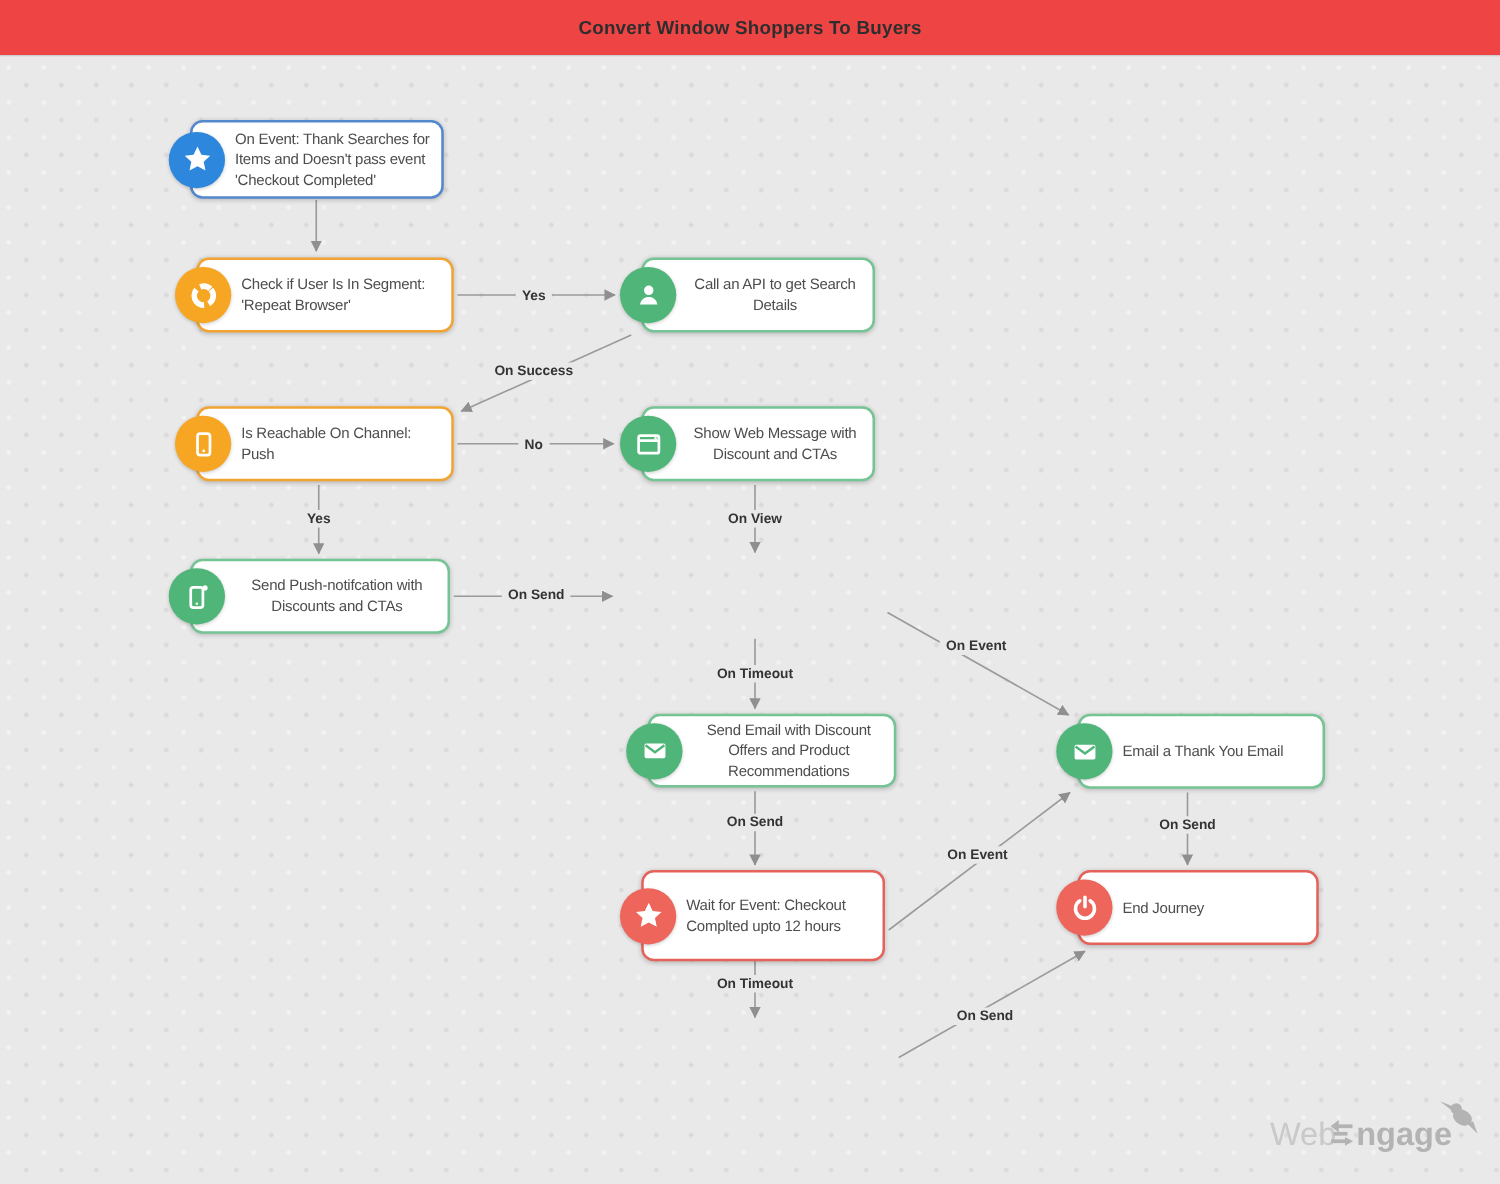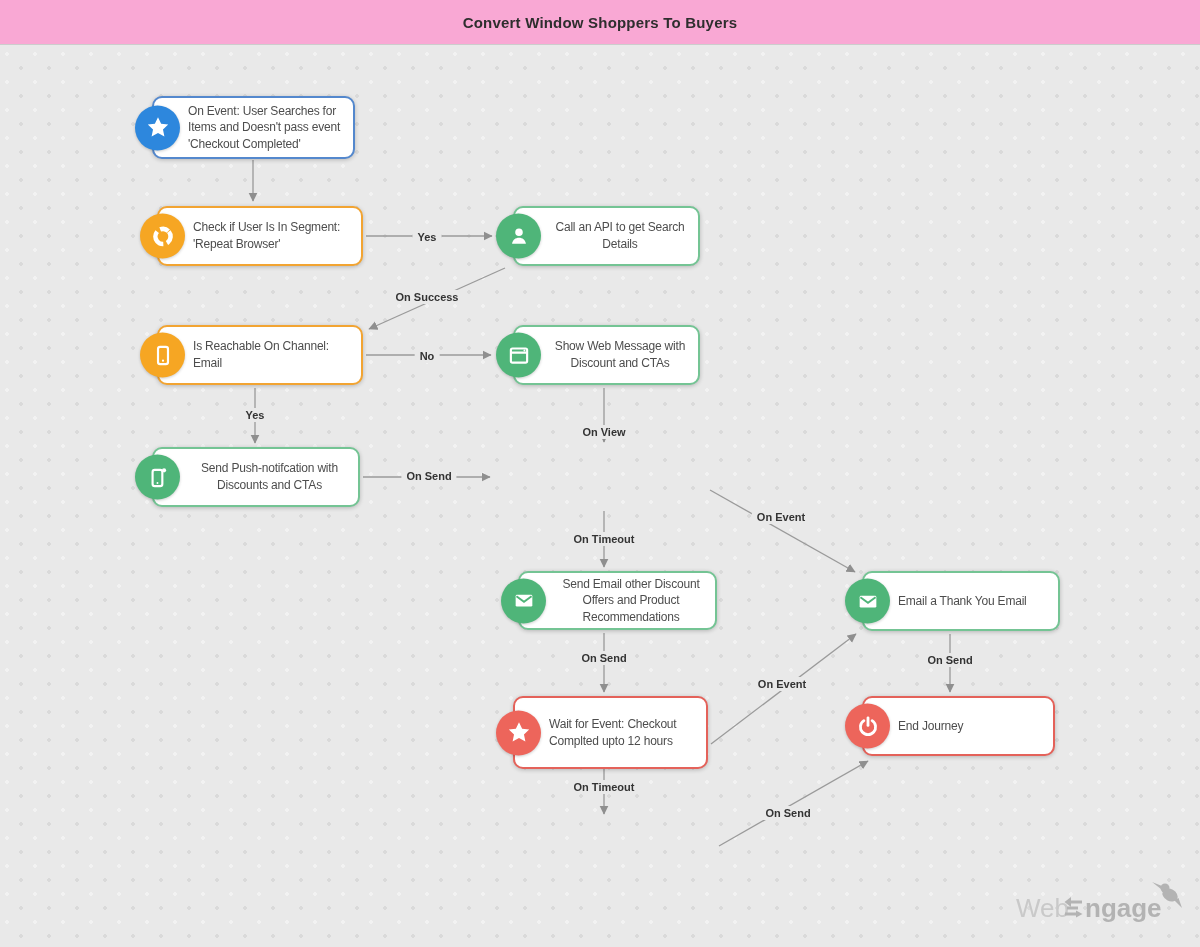--- a/index.html
+++ b/index.html
@@ -1,20 +1,20 @@
 <!DOCTYPE html>
 <html><head>
 <meta charset="utf-8">
 <style>
   html,body{margin:0;padding:0;}
   body{font-family:"Liberation Sans",sans-serif;background:#e9e9e9;}
   #stage{position:relative;width:1200px;height:947px;overflow:hidden;background:#e9e9e9;}
 
   
-  #header{position:absolute;left:0;top:0;width:1200px;height:44px;background:#f9a8d4;
+  #header{position:absolute;left:0;top:0;width:1200px;height:44px;background:#ef4444;
           border-bottom:1px solid #cccccc;display:flex;align-items:center;justify-content:center;text-align:center;}
   #header .title{font-size:15px;font-weight:bold;color:#2e2e2e;letter-spacing:.2px;}
 
   
   #canvas{position:absolute;left:0;top:45px;width:1200px;height:902px;background-color:#e9e9e9;
     background-image:
       radial-gradient(circle,#dadada 1.7px,rgba(0,0,0,0) 1.9px),
       radial-gradient(circle,#f2f2f2 1.7px,rgba(0,0,0,0) 1.9px);
     background-size:28px 28px,28px 28px;
     background-position:7px 9px,21px 23px;}
@@ -77,21 +77,21 @@
         <line x1="719" y1="801" x2="868" y2="716" marker-end="url(#arw)"></line>
       </g>
     </svg>
 
     <div class="node n-blue" style="left:152px;top:51px;width:203px;height:63px">
       <span class="bubble">
         <svg viewBox="0 0 24 24">
             <path d="M12 2.5l2.9 6 6.5.8-4.8 4.5 1.3 6.5L12 17.1l-5.9 3.2 1.3-6.5L2.6 9.3l6.5-.8z" fill="#fff"></path>
           </svg>
       </span>
-      <div class="node-label">On Event: User Searches for Items and Doesn't pass event 'Checkout Completed'</div>
+      <div class="node-label">On Event: Thank Searches for Items and Doesn't pass event 'Checkout Completed'</div>
     </div>
 
     <div class="node n-orange" style="left:157px;top:161px;width:206px;height:60px">
       <span class="bubble">
         <svg viewBox="0 0 24 24">
             <circle cx="12" cy="12" r="7" fill="none" stroke="#fff" stroke-width="4.2" stroke-dasharray="12 3.5 16 3.5 8 3.5" transform="rotate(-40 12 12)"></circle>
           </svg>
       </span>
       <div class="node-label">Check if User Is In Segment: 'Repeat Browser'</div>
     </div>
@@ -105,21 +105,21 @@
       <div class="node-label">Call an API to get Search Details</div>
     </div>
 
     <div class="node n-orange" style="left:157px;top:280px;width:206px;height:60px">
       <span class="bubble">
         <svg viewBox="0 0 24 24">
             <rect x="7.4" y="4" width="9.2" height="16" rx="2" fill="none" stroke="#fff" stroke-width="2"></rect>
             <circle cx="12" cy="16.8" r="1" fill="#fff"></circle>
           </svg>
       </span>
-      <div class="node-label">Is Reachable On Channel: Email</div>
+      <div class="node-label">Is Reachable On Channel: Push</div>
     </div>
 
     <div class="node n-green" style="left:513px;top:280px;width:187px;height:60px">
       <span class="bubble">
         <svg viewBox="0 0 24 24">
             <rect x="4.5" y="5.5" width="15" height="13" rx="1.5" fill="none" stroke="#fff" stroke-width="2"></rect>
             <line x1="4.5" y1="9.3" x2="19.5" y2="9.3" stroke="#fff" stroke-width="2"></line>
             <circle cx="17" cy="7.4" r=".9" fill="#fff"></circle>
           </svg>
       </span>
@@ -138,21 +138,21 @@
     </div>
 
 
     <div class="node n-green" style="left:518px;top:526px;width:199px;height:59px">
       <span class="bubble">
         <svg viewBox="0 0 24 24">
             <rect x="4.3" y="6.8" width="15.4" height="10.8" rx="1.2" fill="#fff"></rect>
             <path d="M5 8l7 5.2L19 8" fill="none" stroke="#4fb579" stroke-width="1.7"></path>
           </svg>
       </span>
-      <div class="node-label">Send Email other Discount Offers and Product Recommendations</div>
+      <div class="node-label">Send Email with Discount Offers and Product Recommendations</div>
     </div>
 
     <div class="node n-green" style="left:862px;top:526px;width:198px;height:60px">
       <span class="bubble">
         <svg viewBox="0 0 24 24">
             <rect x="4.3" y="6.8" width="15.4" height="10.8" rx="1.2" fill="#fff"></rect>
             <path d="M5 8l7 5.2L19 8" fill="none" stroke="#4fb579" stroke-width="1.7"></path>
           </svg>
       </span>
       <div class="node-label">Email a Thank You Email</div>
@@ -176,21 +176,21 @@
       </span>
       <div class="node-label">End Journey</div>
     </div>
 
 
     <div class="edge-label" style="left:427px;top:192px">Yes</div>
     <div class="edge-label" style="left:427px;top:252px">On Success</div>
     <div class="edge-label" style="left:427px;top:311px">No</div>
     <div class="edge-label" style="left:255px;top:370px">Yes</div>
     <div class="edge-label" style="left:429px;top:431px">On Send</div>
-    <div class="edge-label" style="left:604px;top:387px">On View</div>
+    <div class="edge-label" style="left:604px;top:370px">On View</div>
     <div class="edge-label" style="left:604px;top:494px">On Timeout</div>
     <div class="edge-label" style="left:781px;top:472px">On Event</div>
     <div class="edge-label" style="left:604px;top:613px">On Send</div>
     <div class="edge-label" style="left:782px;top:639px">On Event</div>
     <div class="edge-label" style="left:950px;top:615px">On Send</div>
     <div class="edge-label" style="left:604px;top:742px">On Timeout</div>
     <div class="edge-label" style="left:788px;top:768px">On Send</div>
 
     <div id="logo">
       <svg width="170" height="52" viewBox="0 0 170 52">

